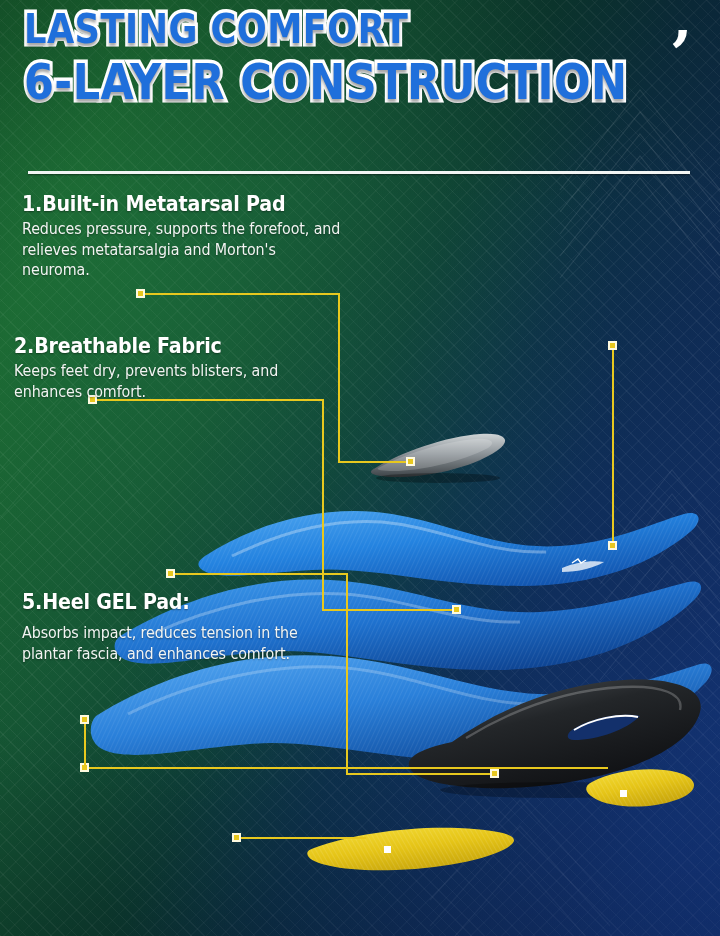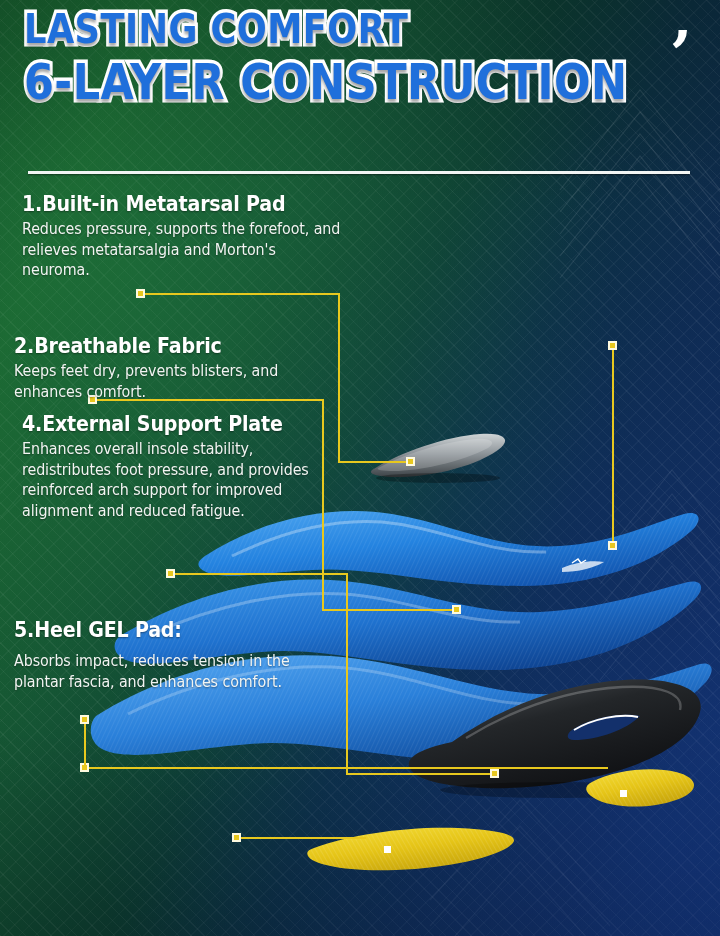--- a/index.html
+++ b/index.html
@@ -58,21 +58,21 @@
     font-family:"DejaVu Sans", sans-serif;
     font-size:15.2px;line-height:20.5px;letter-spacing:-.1px;
     transform:scaleX(.94);transform-origin:left center;
     text-shadow:0 1px 2px rgba(0,0,0,.4);
   }
   #f1{left:22px;top:192px;width:340px;}
   #f2{left:14px;top:310px;width:330px;margin-top:24px;}
   #f3{left:430px;top:218px;width:280px;}
   #f3 h3{font-size:21px;}
   #f4{left:22px;top:412px;width:340px;}
-  #f5{left:14px;top:590px;width:320px;margin-top:28px;}
+  #f5{left:22px;top:590px;width:320px;}
   #f5 p{margin-top:8px;}
   #f6{left:22px;top:790px;width:340px;}
 
   
   .conn{position:absolute;pointer-events:none;}
   .hline{position:absolute;height:2px;background:#e8c81e;}
   .vline{position:absolute;width:2px;background:#e8c81e;}
   .sq{position:absolute;width:9px;height:9px;background:#e8c81e;border:2px solid #fffbe0;box-sizing:border-box;}
   .sqw{position:absolute;width:7px;height:7px;background:#ffffff;}
 
@@ -273,24 +273,20 @@
     <h3>1.Built-in Metatarsal Pad</h3>
     <p>Reduces pressure, supports the forefoot, and relieves metatarsalgia and Morton's neuroma.</p>
   </div>
 
   <div class="feat" id="f2">
     <h3>2.Breathable Fabric</h3>
     <p>Keeps feet dry, prevents blisters, and enhances comfort.</p>
   </div>
 
 
-  <div class="feat" id="f4">
-    <h3>4.External Support Plate</h3>
-    <p>Enhances overall insole stability, redistributes foot pressure, and provides reinforced arch support for improved alignment and reduced fatigue.</p>
-  </div>
 
   <div class="feat" id="f5">
     <h3>5.Heel GEL Pad:</h3>
     <p>Absorbs impact, reduces tension in the plantar fascia, and enhances comfort.</p>
   </div>
 
 
 </div>
 
 </body></html>

